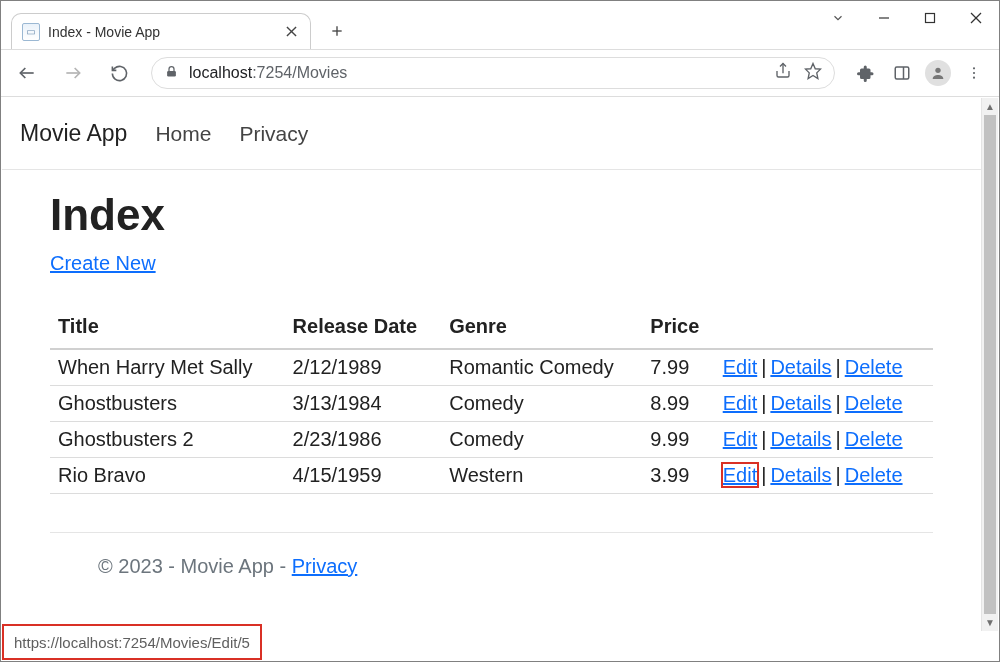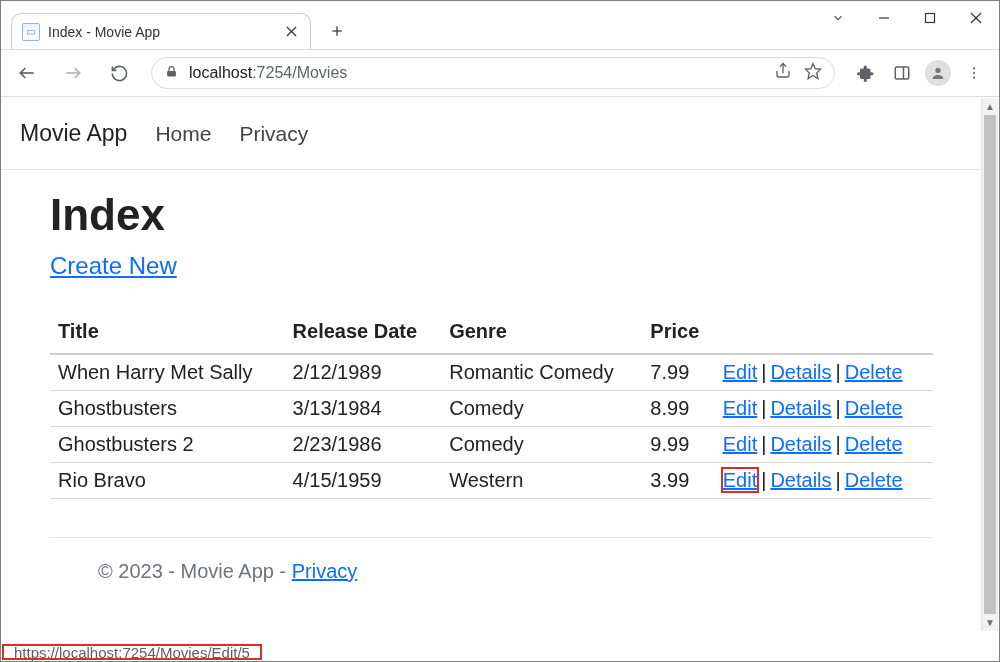--- a/index.html
+++ b/index.html
@@ -159,21 +159,21 @@
       padding: 0 18px;
       gap: 28px;
       font-size: 21px;
       color: #333;
     }
     .navbar .brand { color: #222; font-size: 23px; }
     .navbar .navlink { color: #444; font-size: 21px; }
 
     .container { padding: 12px 48px 0 48px; flex: 1; }
     h1.page-title { font-size: 44px; font-weight: 600; margin: 8px 0 12px 0; color: #222; }
-    .create-link { color: #0d6efd; text-decoration: underline; font-size: 24px; }
+    .create-link { color: #0d6efd; text-decoration: underline; font-size: 20px; }
 
     table.movie-table {
       width: 100%;
       border-collapse: collapse;
       margin-top: 30px;
       font-size: 20px;
       color: #222;
     }
     table.movie-table th {
       text-align: left;
@@ -195,21 +195,21 @@
       margin-top: 38px;
       font-size: 20px;
       color: #6c757d;
     }
     footer.page-footer a { color: #0d6efd; text-decoration: underline; }
 
     
     .status-bar {
       position: absolute;
       left: 1px; bottom: 1px;
-      height: 16px;
+      height: 36px;
       background: #fff;
       border: 2px solid #d93025;
       padding: 1px 10px;
       font-size: 15px;
       color: #5f5f5f;
       display: flex; align-items: center;
     }
   </style>
 </head>
 <body>

